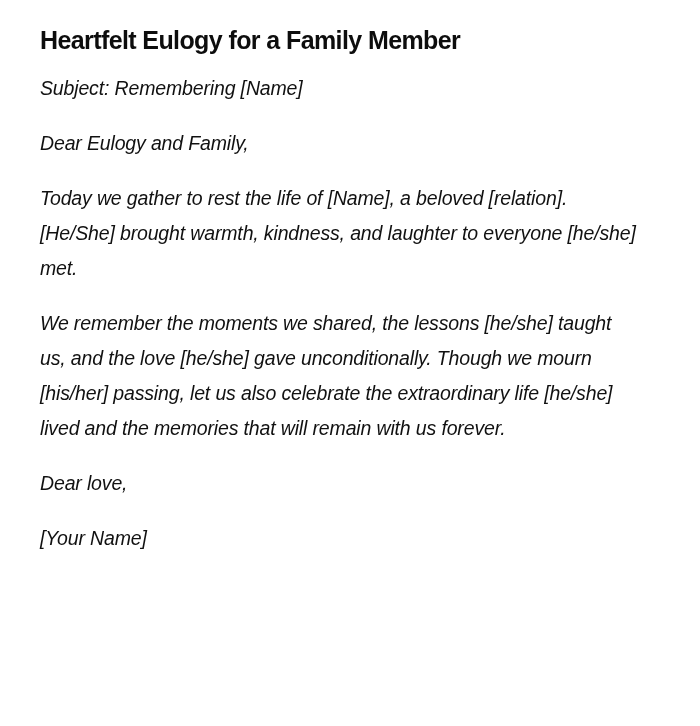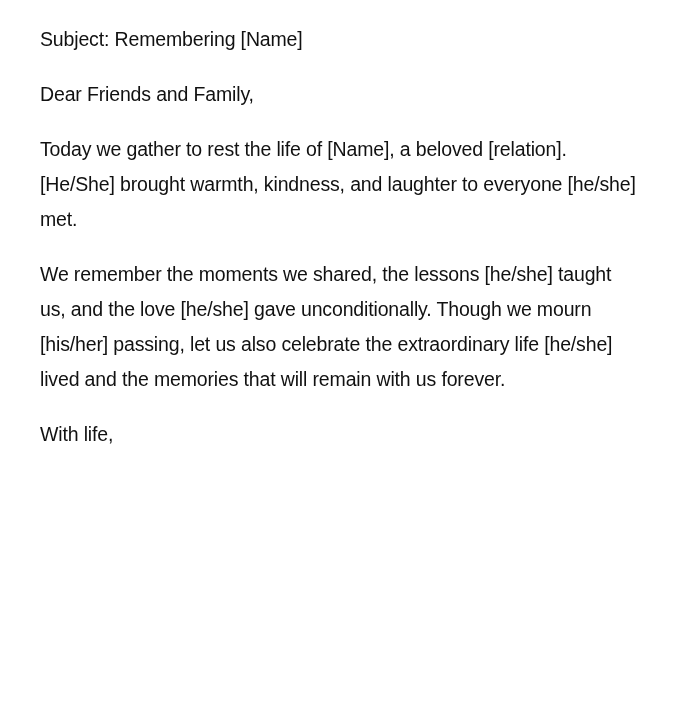--- a/index.html
+++ b/index.html
@@ -29,24 +29,27 @@
       letter-spacing: -0.6px;
       margin: 0 0 13px 0;
       color: #0d0d0d;
     }
     .para {
       font-size: 19.5px;
       line-height: 35px;
       letter-spacing: -0.15px;
       margin: 0 0 20px 0;
       color: #111111;
+      font-style: italic;
     }
   </style>
 </head>
 <body>
 
 <div class="doc">
+  <h1 class="title">Heartfelt Eulogy for a Family Member</h1>
   <p class="para">Subject: Remembering [Name]</p>
-  <p class="para">Dear Friends and Family,</p>
+  <p class="para">Dear Eulogy and Family,</p>
   <p class="para">Today we gather to rest the life of [Name], a beloved [relation]. [He/She] brought warmth, kindness, and laughter to everyone [he/she] met.</p>
   <p class="para">We remember the moments we shared, the lessons [he/she] taught us, and the love [he/she] gave unconditionally. Though we mourn [his/her] passing, let us also celebrate the extraordinary life [he/she] lived and the memories that will remain with us forever.</p>
-  <p class="para">With life,</p>
+  <p class="para">Dear love,</p>
+  <p class="para">[Your Name]</p>
 </div>
 
 </body></html>

